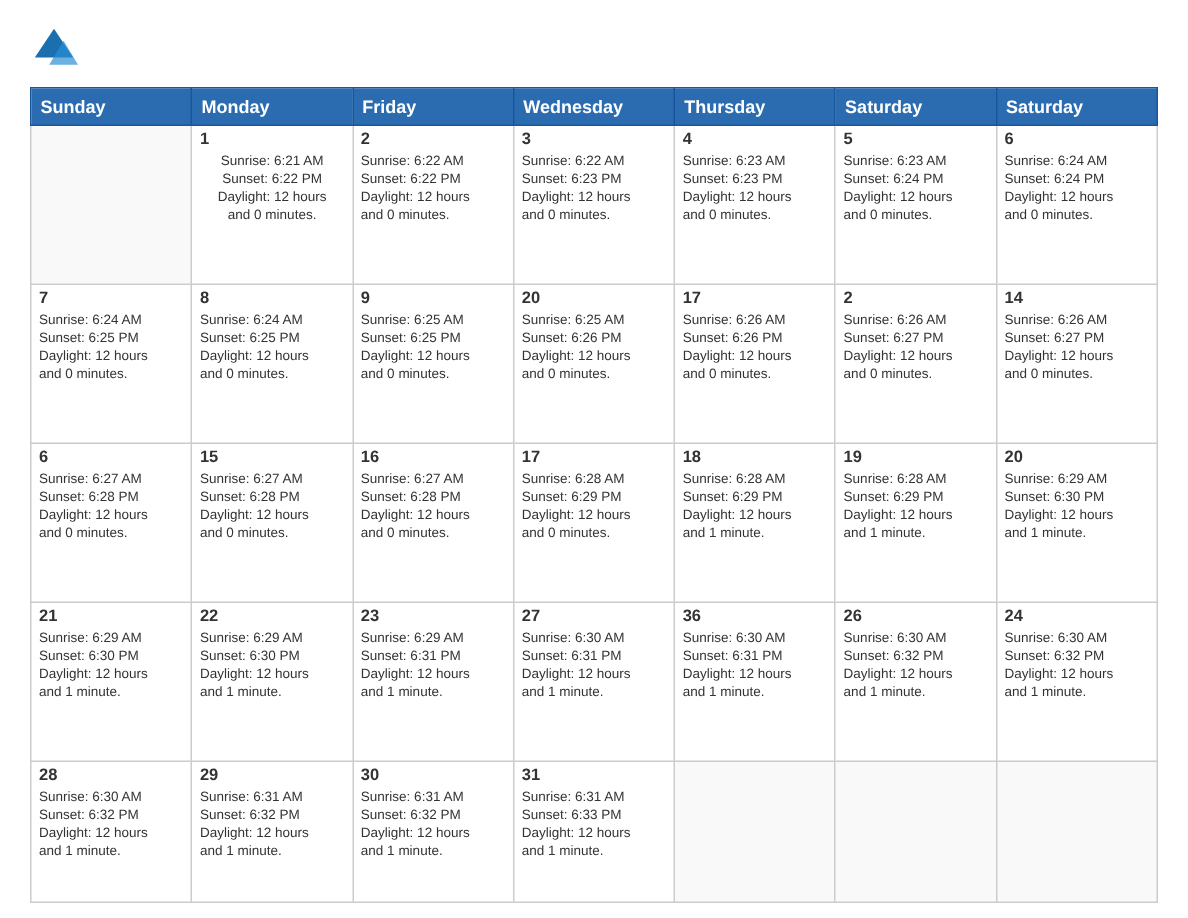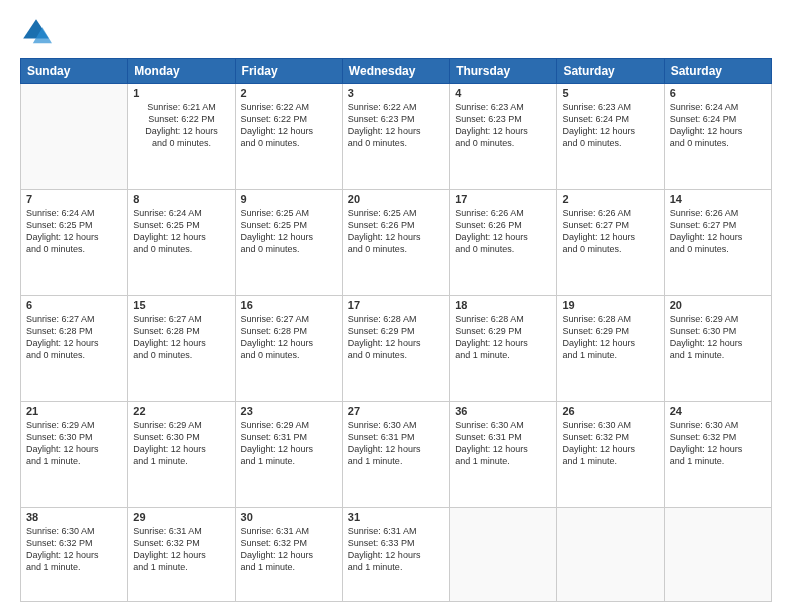--- a/index.html
+++ b/index.html
@@ -327,21 +327,21 @@
           <td>
             <span class="day-num">24</span>
             <div class="day-info" style="white-space: pre-line;">Sunrise: 6:30 AM
 Sunset: 6:32 PM
 Daylight: 12 hours
 and 1 minute.</div>
           </td>
         </tr>
         <tr class="last-row">
           <td>
-            <span class="day-num">38</span>
+            <span class="day-num">28</span>
             <div class="day-info" style="white-space: pre-line;">Sunrise: 6:30 AM
 Sunset: 6:32 PM
 Daylight: 12 hours
 and 1 minute.</div>
           </td>
           <td>
             <span class="day-num">29</span>
             <div class="day-info" style="white-space: pre-line;">Sunrise: 6:31 AM
 Sunset: 6:32 PM
 Daylight: 12 hours

